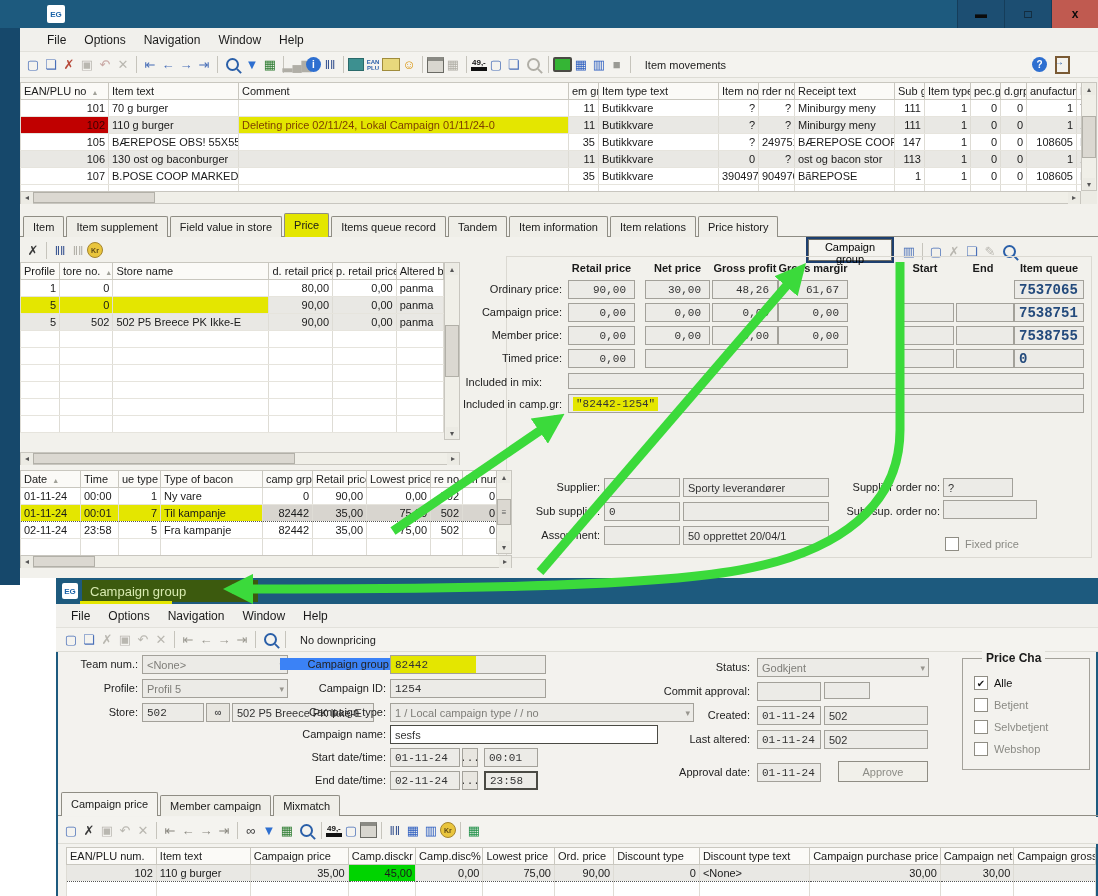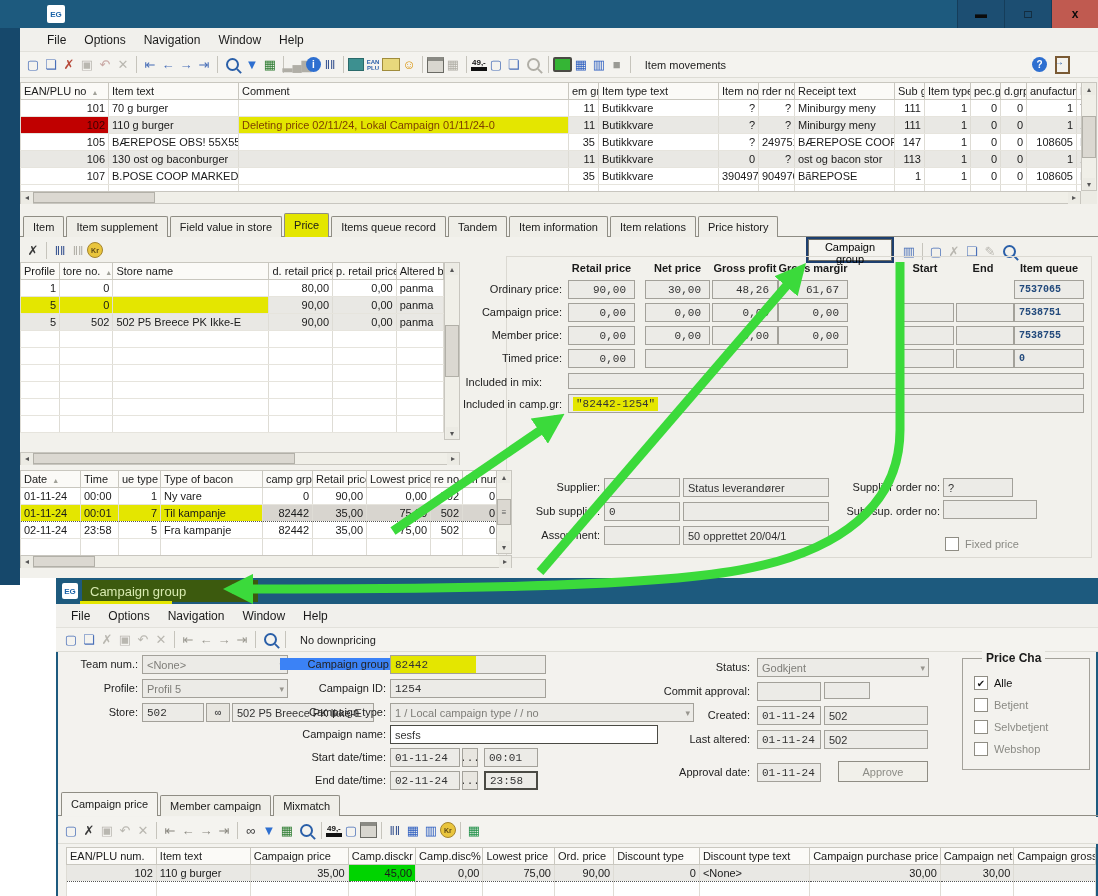--- a/index.html
+++ b/index.html
@@ -69,21 +69,21 @@
   .tabsrow{display:flex;align-items:flex-end;border-bottom:1px solid #8f8d84;padding-left:3px;font-size:11px}
   .tab{height:20px;line-height:20px;padding:0 9px;border:1px solid #8f8d84;border-bottom:none;
       border-radius:2px 2px 0 0;background:#efeee8;margin-right:2px;position:relative;top:1px;white-space:nowrap}
   .tab.active{height:23px;line-height:23px;background:#f4f3ef}
   .tab.hl{background:#e4e600}
   .fld{position:absolute;box-sizing:border-box;height:19px;border:1px solid #a3a19a;background:#ecebe7;
       font-family:"Liberation Mono","DejaVu Sans Mono",monospace;font-size:11px;color:#333;
       display:flex;align-items:center;padding:0 4px;overflow:hidden;white-space:nowrap}
   .sans{font-family:"Liberation Sans",sans-serif}
   .num{justify-content:flex-end;padding-right:8px}
-  .que{color:#234a7c;font-weight:bold;font-size:10px}
+  .que{color:#234a7c;font-weight:bold;font-size:14px}
   .lbl{position:absolute;text-align:right;white-space:nowrap;color:#222}
   .phead{position:absolute;font-weight:bold;text-align:center;white-space:nowrap}
   .dda{position:absolute;right:3px;color:#97958e;font-size:9px}
   .ddv{color:#7e7d78}
   .dots{justify-content:center;background:#e8e6e0;padding:0}
   .cb{width:12px;height:12px;border:1px solid #8f8d84;background:#fff;display:inline-flex;
       align-items:center;justify-content:center;font-size:10px;flex:none}
   .ckrow{display:flex;align-items:center;gap:6px;height:22px}
   .pbtn{height:21px;border:1px solid #8f8d84;background:#f1f0ea;font:11px "Liberation Sans",sans-serif;
       padding:0 7px;margin-left:4px;white-space:nowrap;flex:none}
@@ -571,21 +571,21 @@
 </div>
 <div class="abs sbar" style="left:20px;top:555px;width:492px;height:13px">
   <span class="sarr">◂</span>
   <span class="sthumb" style="width:60px;height:9px"></span>
   <span style="flex:1"></span>
   <span class="sarr">▸</span>
 </div>
 
 <div class="lbl" style="left:520px;top:481px;width:80px">Supplier:</div>
 <div class="fld" style="left:604px;top:478px;width:76px">1</div>
-<div class="fld sans" style="left:683px;top:478px;width:146px">Status leverandører</div>
+<div class="fld sans" style="left:683px;top:478px;width:146px">Sporty leverandører</div>
 <div class="lbl" style="left:500px;top:505px;width:100px">Sub supplier:</div>
 <div class="fld" style="left:604px;top:502px;width:76px">0</div>
 <div class="fld sans" style="left:683px;top:502px;width:146px"></div>
 <div class="lbl" style="left:500px;top:529px;width:100px">Assortment:</div>
 <div class="fld" style="left:604px;top:526px;width:76px"></div>
 <div class="fld sans" style="left:683px;top:526px;width:146px">50 opprettet 20/04/1</div>
 <div class="lbl" style="left:820px;top:481px;width:120px">Supplier order no:</div>
 <div class="fld sans" style="left:943px;top:478px;width:70px">?</div>
 <div class="lbl" style="left:810px;top:505px;width:130px">Sub. sup. order no:</div>
 <div class="fld sans" style="left:943px;top:500px;width:94px"></div>

